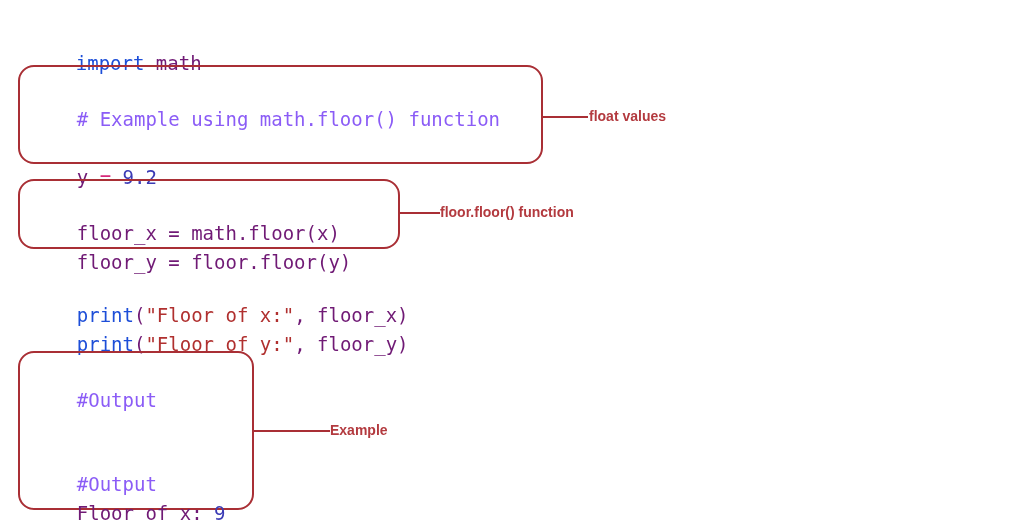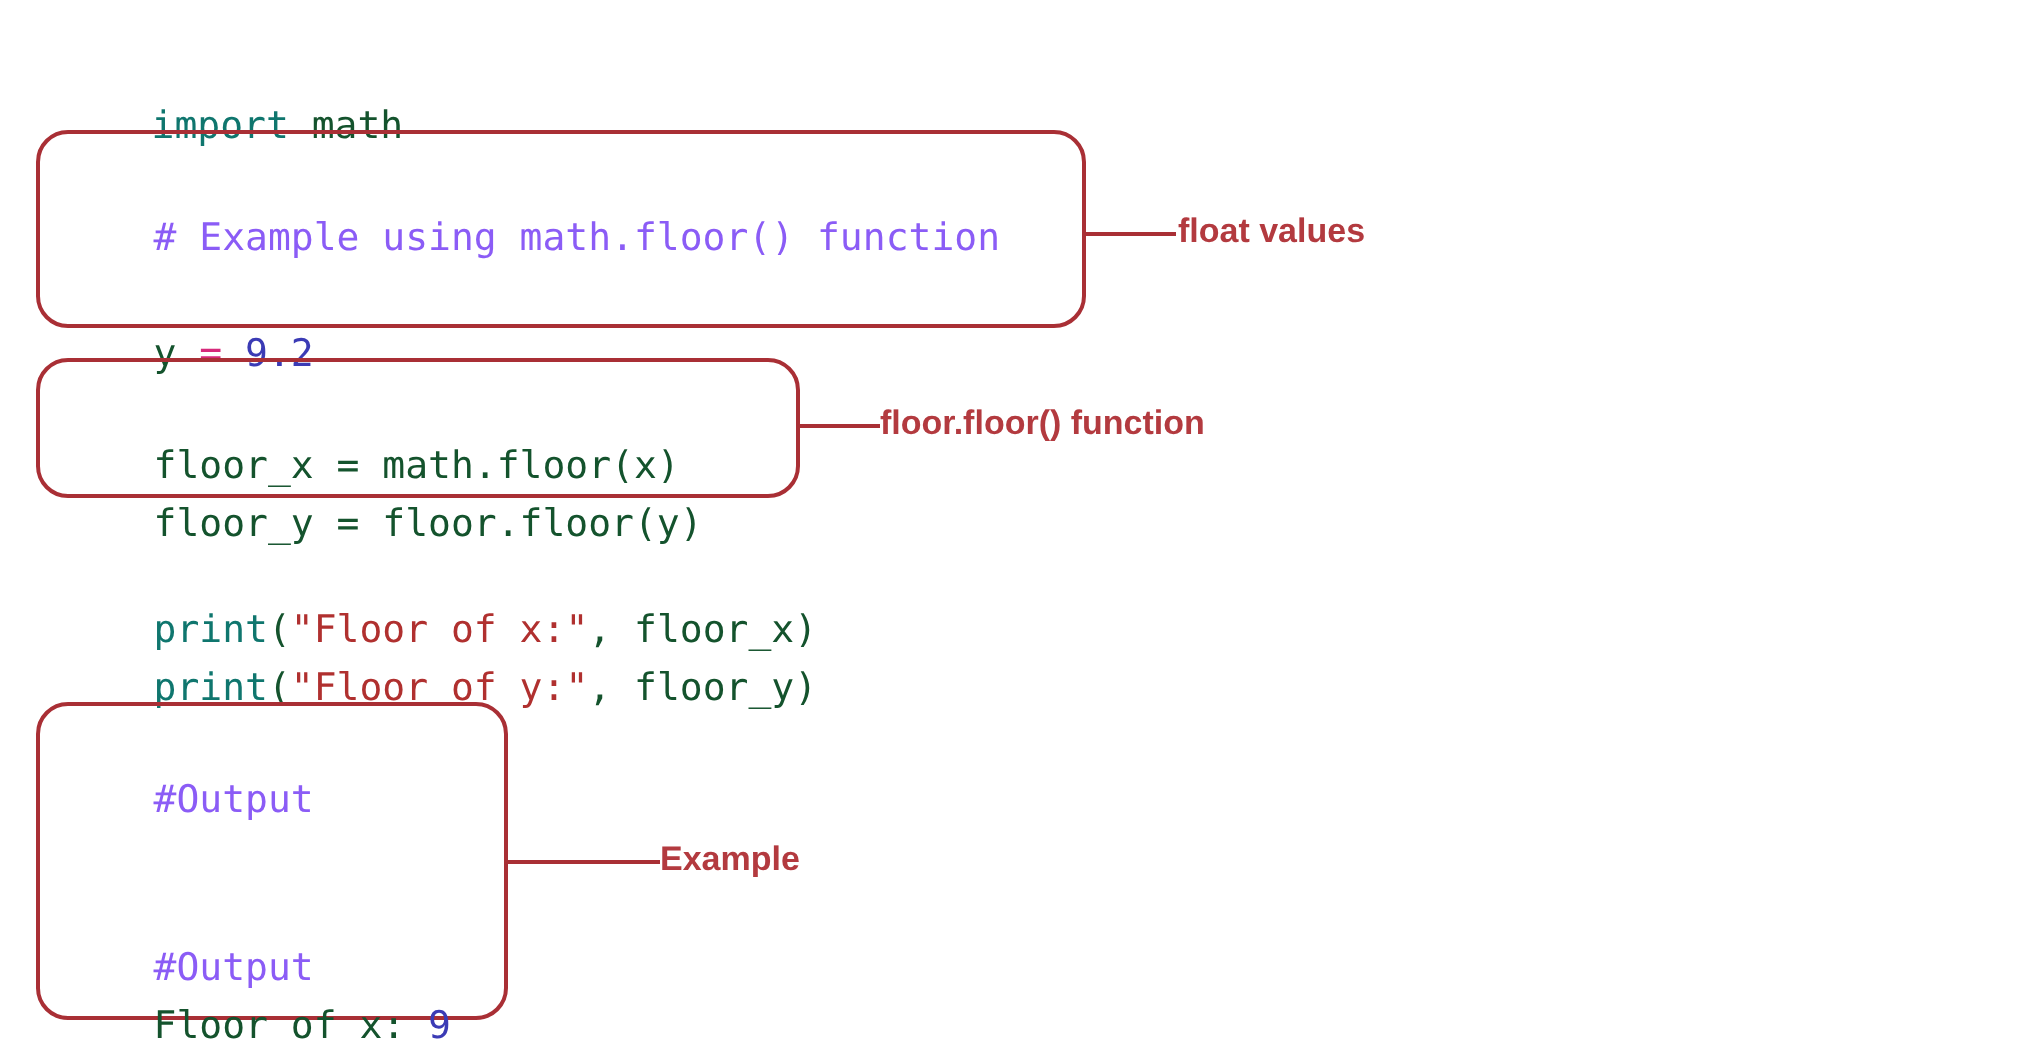--- a/index.html
+++ b/index.html
@@ -20,22 +20,22 @@
   
   .code-line {
     position: absolute;
     font-family: "DejaVu Sans Mono", "Liberation Mono", monospace;
     font-size: 19px;
     line-height: 29px;
     white-space: pre;
     color: #111111;
     letter-spacing: 0px;
   }
-  .kw       { color: #0f766e; }   
-  .plain    { color: #14532d; }
+  .kw       { color: #1d4ed8; }   
+  .plain    { color: #701a75; }
   .comment  { color: #8b5cf6; }
   .num      { color: #3b3bb5; }
   .op       { color: #d6297a; }
   .str      { color: #b0302f; }
 
   
   .box {
     position: absolute;
     border: 2.5px solid #a92f35;
     border-radius: 16px;
@@ -45,21 +45,21 @@
 
   
   .leader {
     position: absolute;
     height: 0;
     border-top: 2.5px solid #a92f35;
   }
   .callout-label {
     position: absolute;
     font-family: "Liberation Sans", "DejaVu Sans", sans-serif;
-    font-size: 17px;
+    font-size: 14px;
     font-weight: bold;
     color: #b33a3f;
     white-space: nowrap;
     line-height: 14px;
   }
 </style>
 </head>
 <body>
 
 <div id="canvas">

